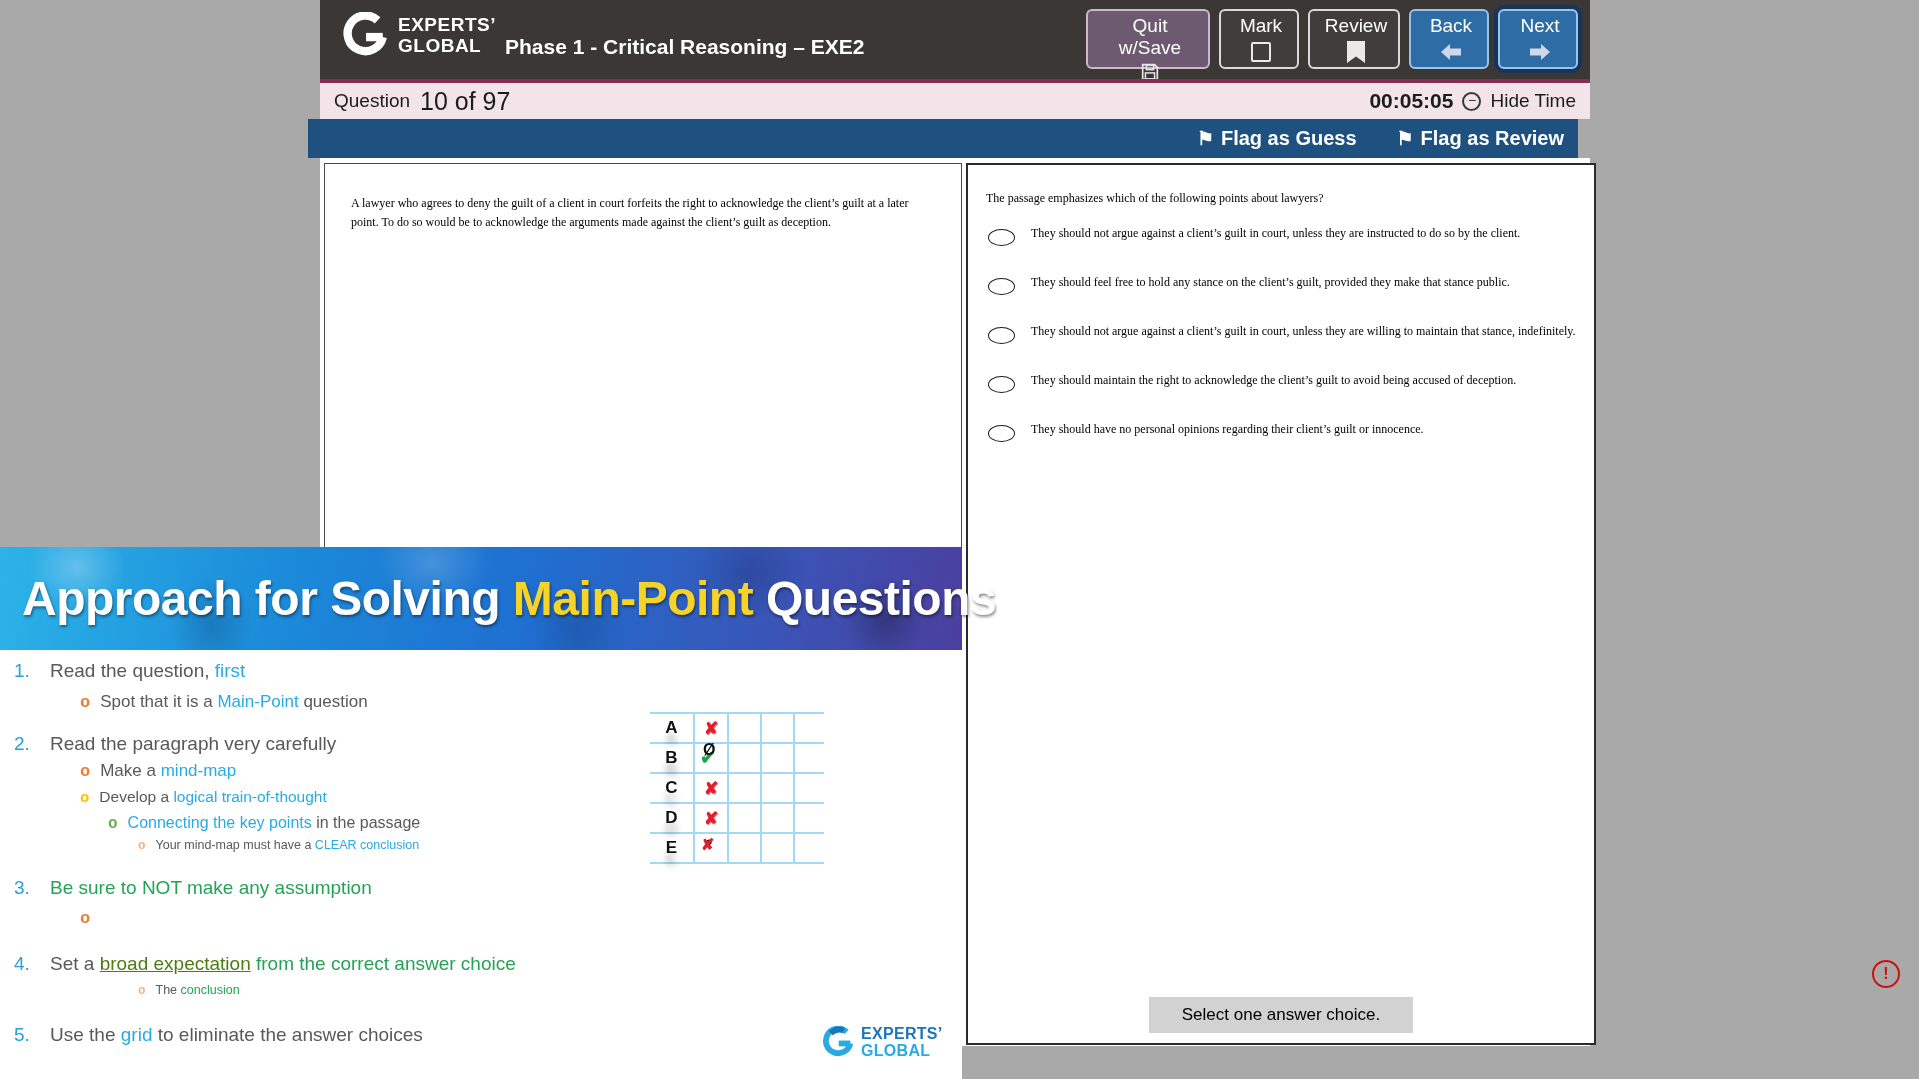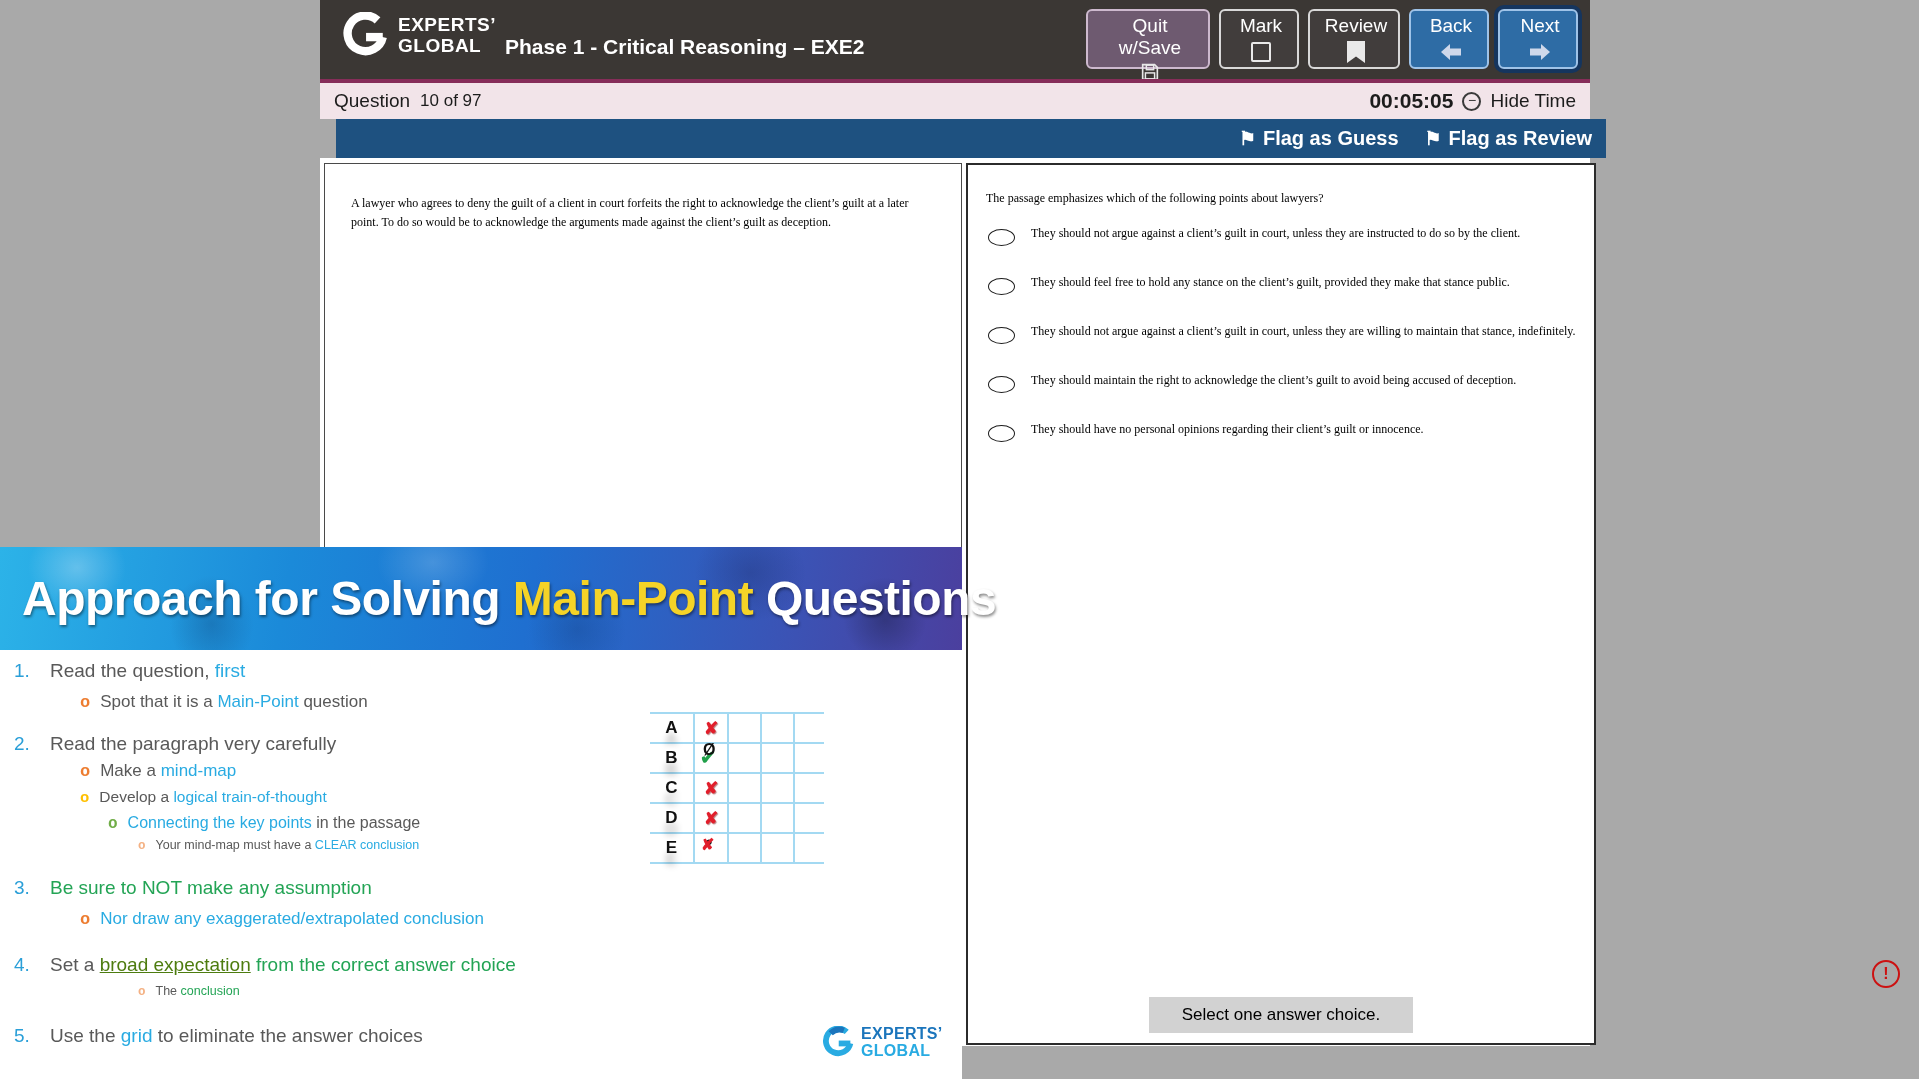--- a/index.html
+++ b/index.html
@@ -23,30 +23,30 @@
   .btn-review { width:92px; }
   .btn-blue { background:#2e6ca5; border:2px solid #9fc3e8; width:80px; }
   .btn-next { box-shadow:0 0 0 4px #15355e; }
   .sq-icon { width:20px; height:20px; border:2px solid #e9e9e9; border-radius:2px; }
   .bm-icon { width:18px; height:22px; background:#e9e9e9;
              clip-path:polygon(0 0,100% 0,100% 100%,50% 70%,0 100%); }
 
   #status-bar { left:320px; top:79px; width:1270px; height:40px; background:#f2e4e9;
                 border-top:4px solid #862d59; display:flex; align-items:center; color:#1c1c1c; }
   #status-bar .ql { margin-left:14px; font-size:19px; }
-  #status-bar .qc { margin-left:10px; font-size:17px; }
+  #status-bar .qc { margin-left:10px; font-size:25px; }
   #status-right { margin-left:auto; margin-right:14px; display:flex; align-items:center; gap:9px; }
   #timer { font-weight:bold; font-size:21px; }
   .minus-circle { width:19px; height:19px; border:2px solid #3a3a3a; border-radius:50%;
                   display:inline-flex; align-items:center; justify-content:center; }
   .minus-circle::before { content:"−"; font-size:14px; color:#3a3a3a; line-height:1; margin-top:-2px; }
   #hide-time-label { font-size:19px; }
 
-  #flag-bar { left:336px; top:119px; width:1270px; height:39px; background:#1e5180;
-              display:flex; align-items:center; justify-content:flex-end; gap:26px; padding-right:14px; }
+  #flag-bar { left:308px; top:119px; width:1270px; height:39px; background:#1e5180;
+              display:flex; align-items:center; justify-content:flex-end; gap:40px; padding-right:14px; }
   .flag-item { color:#fff; font-weight:bold; font-size:20px; display:flex; align-items:center; gap:7px; cursor:pointer; }
   .flag-glyph::before { content:"⚑"; font-size:19px; color:#fff; }
 
   #content-bg { left:320px; top:158px; width:1270px; height:888px; background:#fff; }
 
   
   #passage-panel { left:324px; top:163px; width:638px; height:882px; background:#fff;
                    border:1px solid #4a4a4a; padding:30px 22px 0 26px; }
   .serif { font-family:"Liberation Serif", serif; font-size:12px; line-height:1.55; color:#000; }
 
@@ -264,21 +264,20 @@
     <div class="sl l4 mt2">
       <span class="blt b-peach"></span>
       <span><span class="c-g">Your mind-map must have a </span><span class="c-b">CLEAR conclusion</span></span>
     </div>
     <div class="sl l0 mt20">
       <span class="num">3.</span>
       <span class="c-green">Be sure to NOT make any assumption</span>
     </div>
     <div class="sl l1 mt6">
       <span class="blt b-orange"></span>
-      <span class="c-b">Nor draw any exaggerated/extrapolated conclusion</span>
     </div>
     <div class="sl l0 mt20">
       <span class="num">4.</span>
       <span><span class="c-g">Set a </span><span class="c-green-u">broad expectation</span><span class="c-green"> from the correct answer choice</span></span>
     </div>
     <div class="sl l4 mt4">
       <span class="blt b-peach"></span>
       <span><span class="c-g">The </span><span class="c-green">conclusion</span></span>
     </div>
     <div class="sl l0 mt22">

